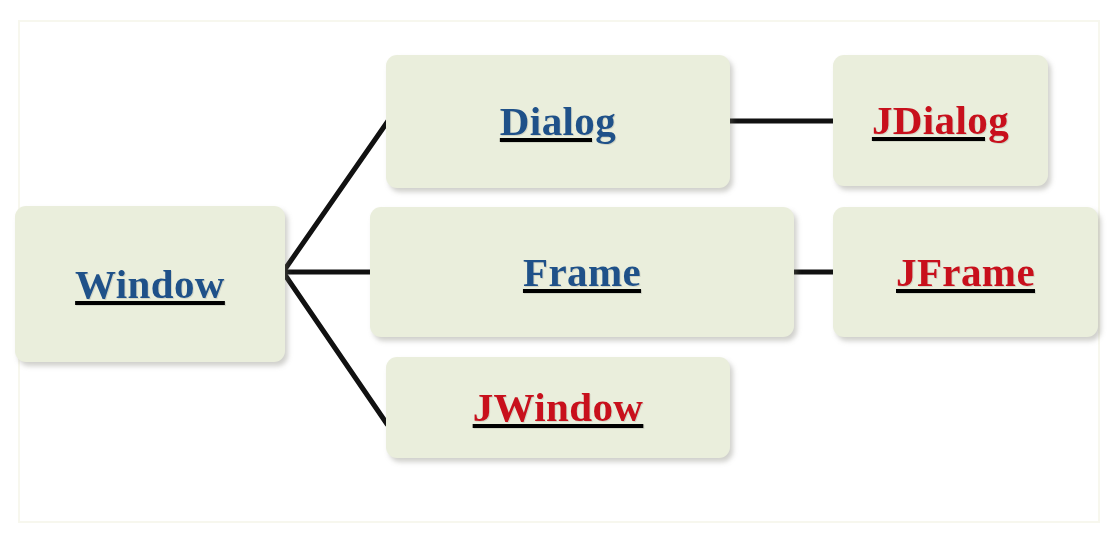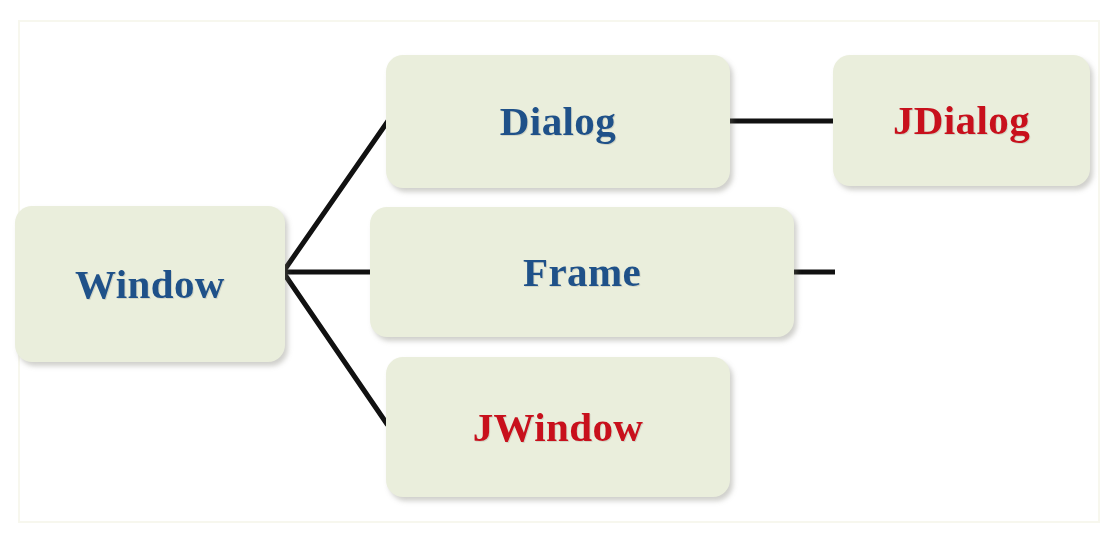--- a/index.html
+++ b/index.html
@@ -32,45 +32,46 @@
     left: 0;
     top: 0;
     width: 1117px;
     height: 542px;
     pointer-events: none;
   }
   .node {
     position: absolute;
     box-sizing: border-box;
     background: #eaeedc;
-    border-radius: 17px;
+    border-radius: 11px;
     box-shadow: 3px 4px 5px rgba(120,120,110,0.35);
     display: flex;
     align-items: center;
     justify-content: center;
     z-index: 3;
+    text-decoration: underline;
   }
   .node-label {
     font-family: "Liberation Serif", "DejaVu Serif", serif;
     font-weight: bold;
     font-size: 41px;
     line-height: 1;
     letter-spacing: 0.4px;
     white-space: nowrap;
     text-shadow: 1px 1px 0 rgba(0,0,0,0.10);
   }
   .label-blue { color: #1f5189; }
   .label-red  { color: #c8101c; }
 
   
   #node-window  { left: 15px;  top: 206px; width: 270px; height: 156px; }
   #node-dialog  { left: 386px; top: 55px;  width: 344px; height: 133px; }
   #node-frame   { left: 370px; top: 207px; width: 424px; height: 130px; }
-  #node-jwindow { left: 386px; top: 357px; width: 344px; height: 140px; }
-  #node-jdialog { left: 833px; top: 55px;  width: 257px; height: 131px; }
+  #node-jwindow { left: 386px; top: 357px; width: 344px; height: 101px; }
+  #node-jdialog { left: 833px; top: 55px;  width: 215px; height: 131px; }
   #node-jframe  { left: 833px; top: 207px; width: 265px; height: 130px; }
 </style>
 </head>
 <body>
 
 <div id="canvas">
 
   <div id="diagram-frame"></div>
 
   <svg id="connectors" viewBox="0 0 1117 542" xmlns="http://www.w3.org/2000/svg">
@@ -99,14 +100,17 @@
   </div>
 
   <div class="node" id="node-jwindow">
     <span class="node-label label-red">JWindow</span>
   </div>
 
   <div class="node" id="node-jdialog">
     <span class="node-label label-red">JDialog</span>
   </div>
 
+  <div class="node" id="node-jframe">
+    <span class="node-label label-red">JFrame</span>
+  </div>
 
 </div>
 
 </body></html>

